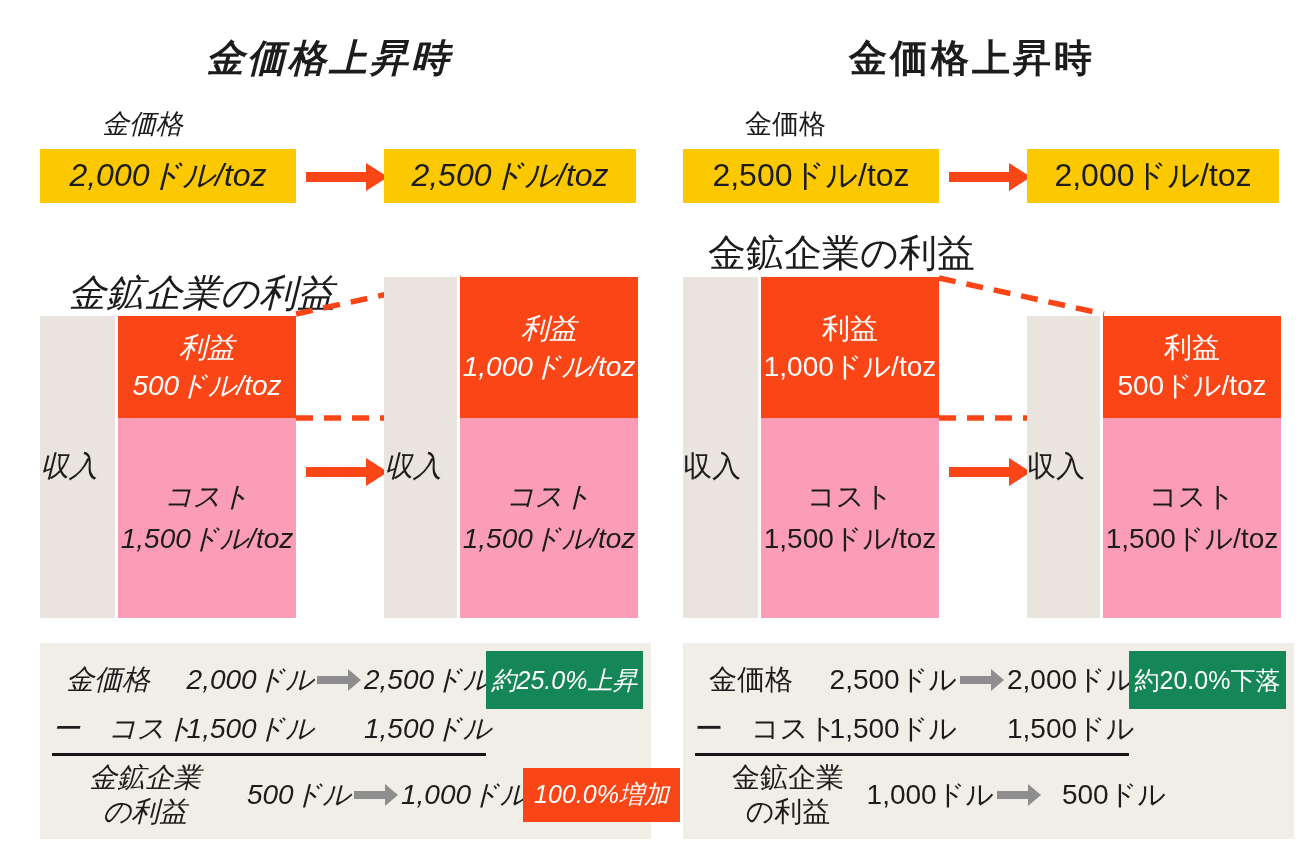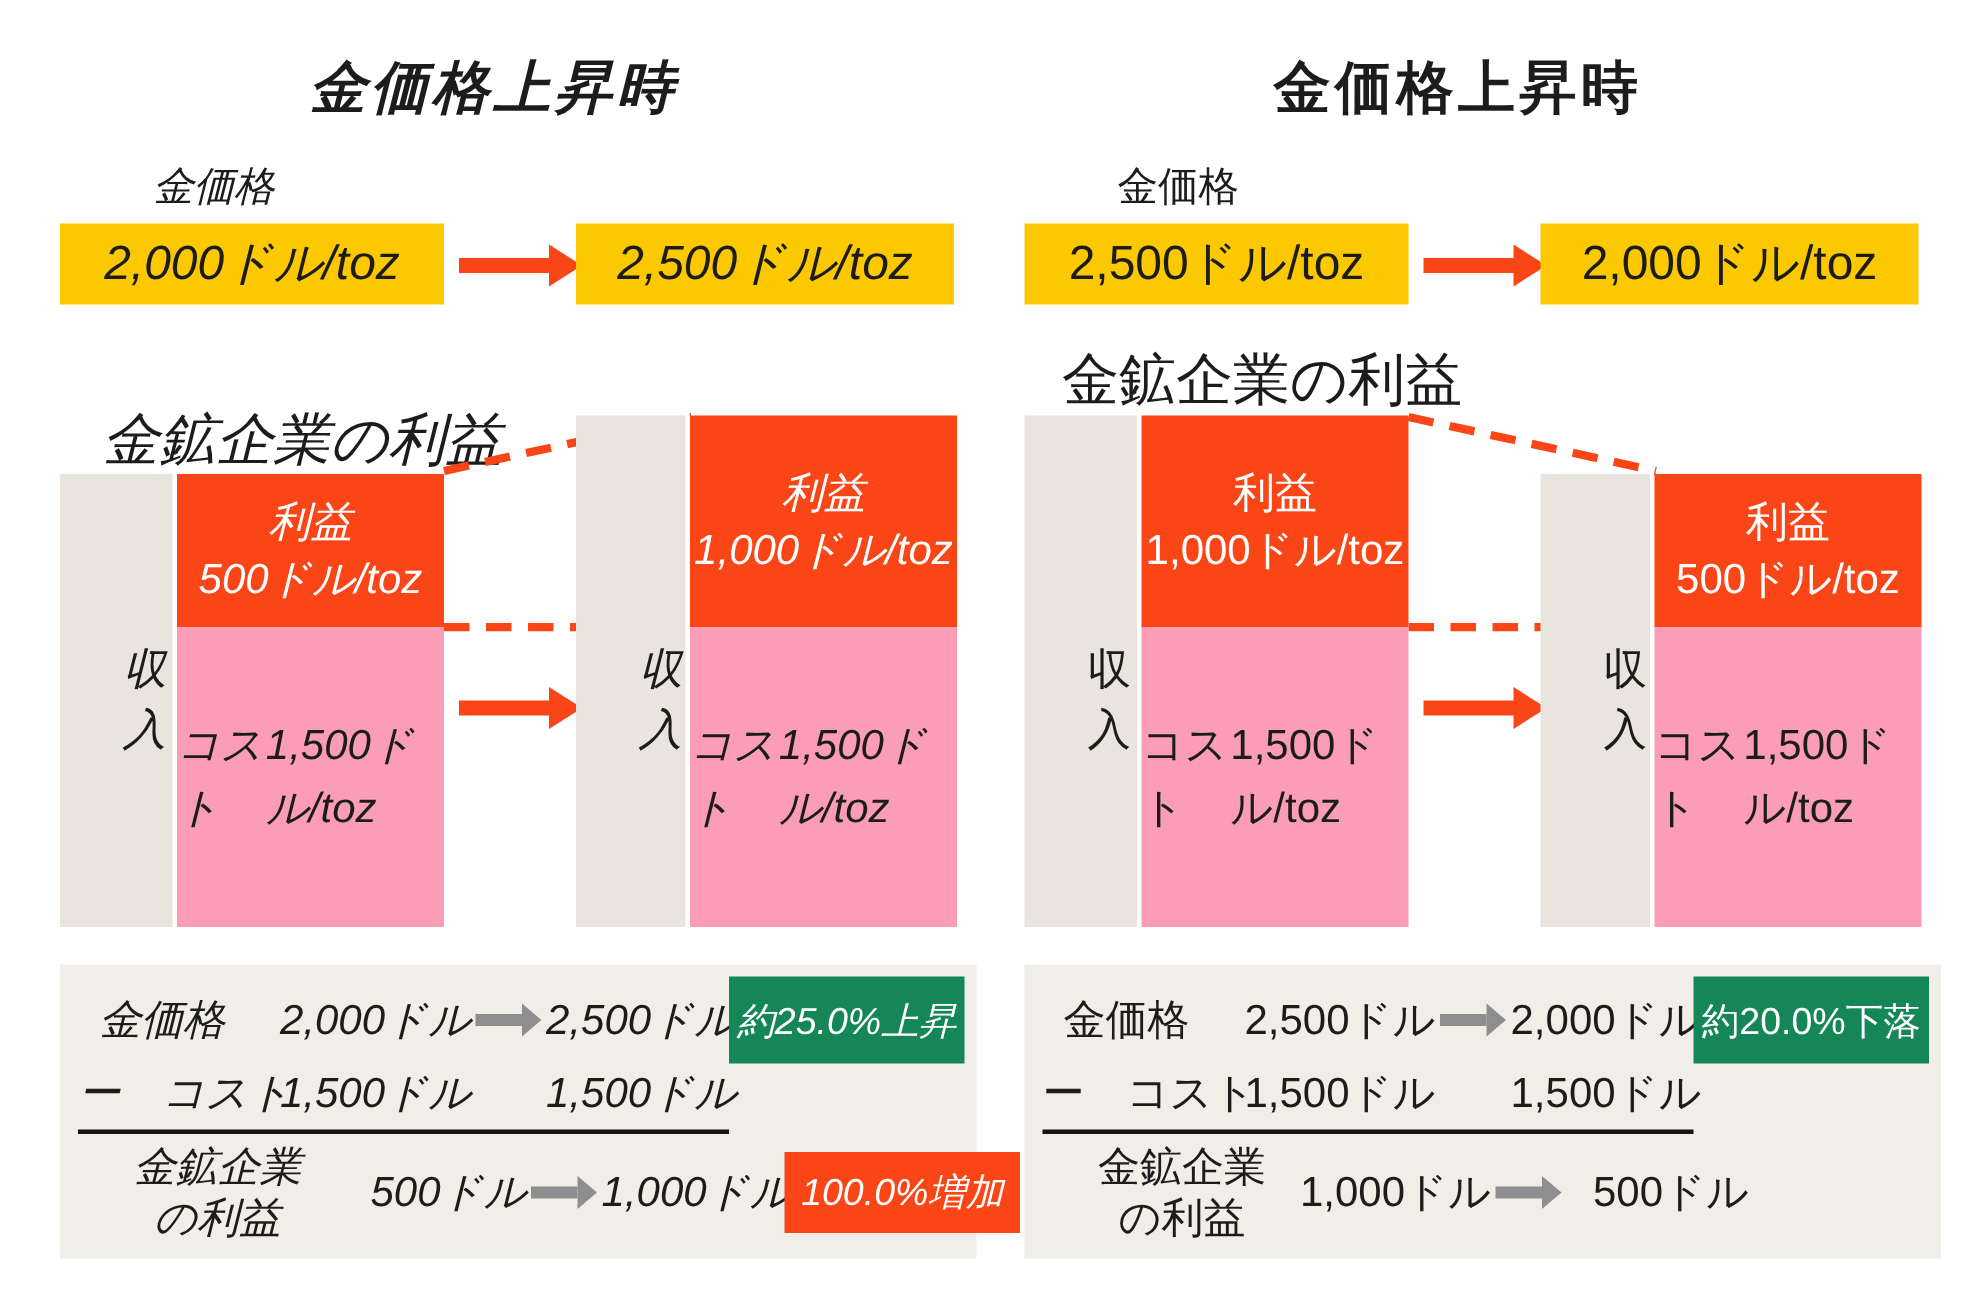--- a/index.html
+++ b/index.html
@@ -25,38 +25,38 @@
   .arrow .head{position:absolute;right:0;top:50%;transform:translateY(-50%);width:0;height:0;
     border-top:14px solid transparent;border-bottom:14px solid transparent;border-left:22px solid #FA4616;}
   .price-arrow{left:306px;top:161px;width:82px;height:32px;}
   .chart-arrow{left:306px;top:456px;width:82px;height:32px;}
 
   .chart-label{font-size:38px;font-weight:500;}
   .up .chart-label{left:68px;top:268px;}
   .down .chart-label{left:65px;top:228px;}
 
   .grey-col{background:#E9E5DE;display:flex;align-items:center;justify-content:flex-start;
-    font-size:29px;font-weight:500;box-sizing:border-box;padding-left:42px;}
+    font-size:29px;font-weight:500;box-sizing:border-box;}
   .up .g1grey{left:40px;top:316px;width:75px;height:302px;}
   .up .g2grey{left:384px;top:277px;width:73px;height:341px;padding-top:38px;}
   .down .g1grey{left:40px;top:277px;width:75px;height:341px;padding-top:38px;}
   .down .g2grey{left:384px;top:316px;width:73px;height:302px;}
 
   .bar{display:flex;flex-direction:column;}
   .up .g1bar{left:118px;top:316px;width:178px;height:302px;}
   .up .g2bar{left:460px;top:277px;width:178px;height:341px;}
   .down .g1bar{left:118px;top:277px;width:178px;height:341px;}
   .down .g2bar{left:460px;top:316px;width:178px;height:302px;}
   .bar .profit{background:#FA4616;color:#ffffff;display:flex;flex-direction:column;align-items:center;justify-content:center;
     line-height:1.35;font-size:28px;flex:0 0 auto;}
   .up .g1bar .profit{height:102px;}
   .up .g2bar .profit{height:141px;}
   .down .g1bar .profit{height:141px;}
   .down .g2bar .profit{height:102px;}
-  .bar .cost{background:#FB9DB7;color:#1c1c1c;display:flex;flex-direction:row;align-items:center;justify-content:center;
+  .bar .cost{background:#FB9DB7;color:#1c1c1c;display:flex;flex-direction:column;align-items:center;justify-content:center;
     line-height:1.5;font-size:28px;flex:1 1 auto;}
 
   .dash-overlay{left:0;top:0;pointer-events:none;}
 
   
   .summary{left:40px;top:643px;width:611px;height:196px;background:#F1EEE8;box-sizing:border-box;
     padding:8px 8px 10px 12px;display:flex;flex-direction:column;}
   .srow{display:grid;grid-template-columns:112px 150px 50px 122px 1fr;align-items:center;font-size:28px;}
   .srow .c1{text-align:center;white-space:nowrap;}
   .srow .c2,.srow .c4{text-align:right;white-space:nowrap;}

